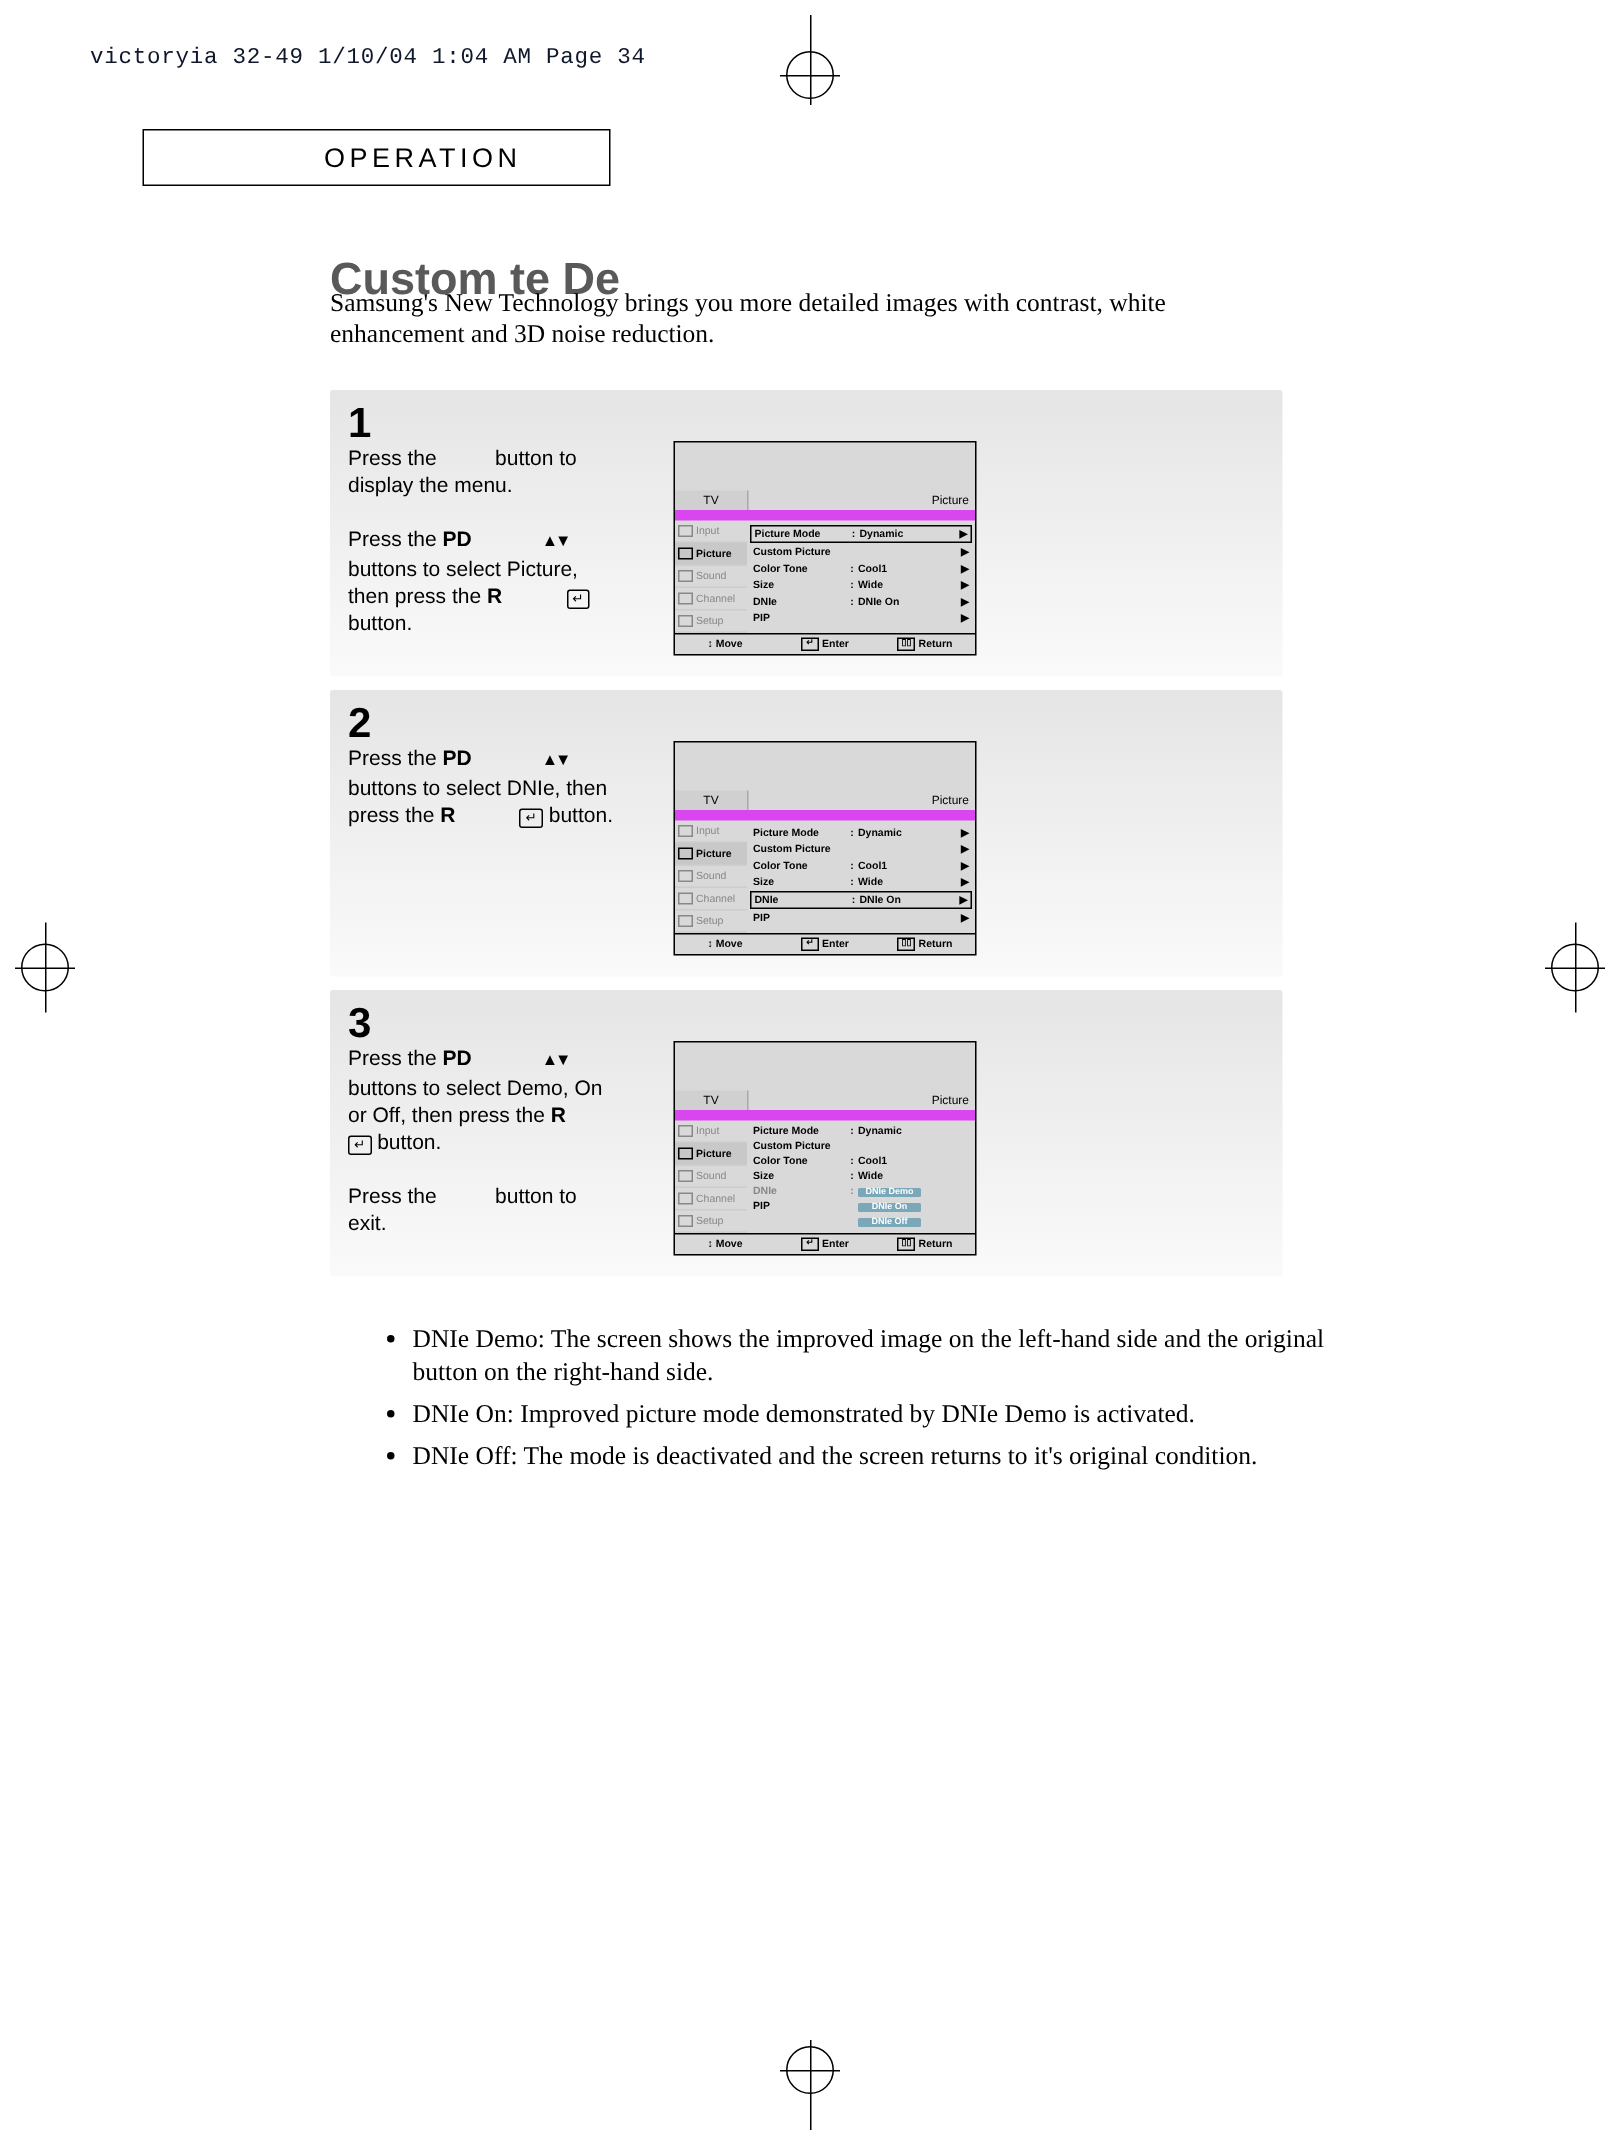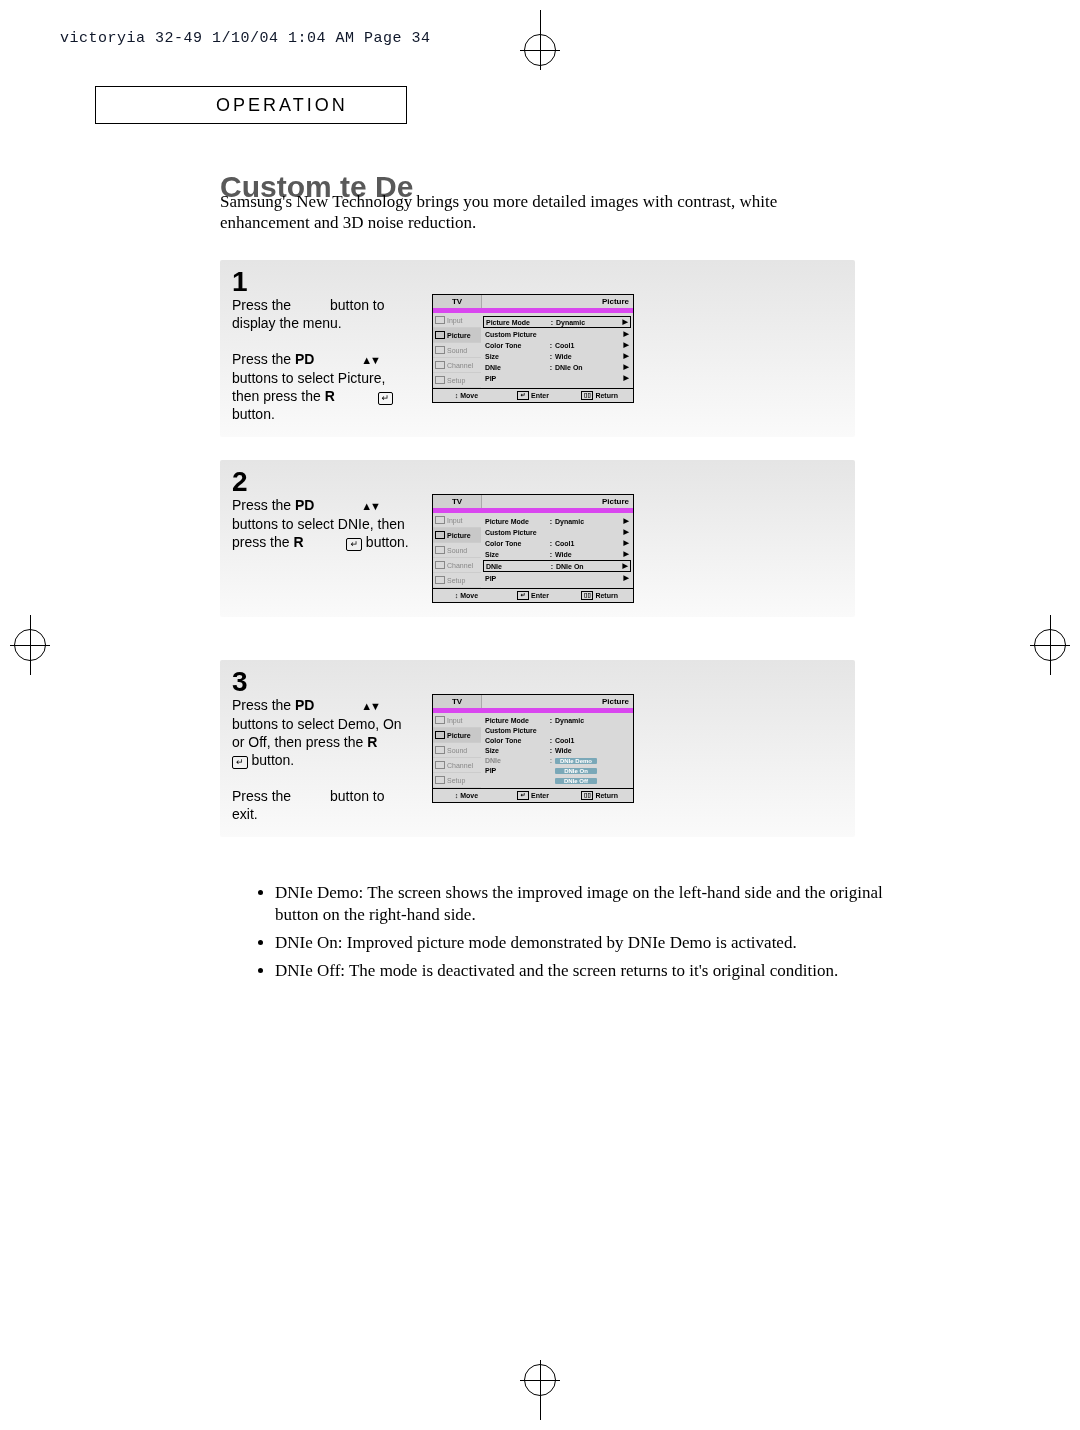--- a/index.html
+++ b/index.html
@@ -104,41 +104,43 @@
     border-radius: 2px;
   }
   .step-num {
     font-size: 28px;
     font-weight: bold;
     line-height: 24px;
   }
   .step-body {
     display: flex;
     align-items: flex-start;
+    gap: 17px;
   }
   .step-text {
     width: 180px;
     font-size: 14px;
     line-height: 18px;
     padding-top: 2px;
   }
   .step-text b { color:#000; font-weight:bold; }
   .tv {
     margin-left: 20px;
     width: 200px;
     background: #d9d9d9;
     border: 1px solid #000;
     font-size: 8px;
     font-family: Arial, sans-serif;
   }
   .tv-top {
     display:flex;
-    border-bottom:5px solid #d946ef;
-    font-weight:bold;
+    border-bottom:7px solid #d946ef;
+    font-weight:normal;
     font-size:8px;
+    margin-top:32px;
   }
   .tv-top .tvl { width:48px; text-align:center; background:#d0d0d0; border-right:1px solid #aaa; padding:2px 0;}
   .tv-top .tvr { flex:1; text-align:right; padding:2px 4px;}
   .tv-body { display:flex; }
   .tv-tabs {
     width:48px;
     display:flex;
     flex-direction:column;
     font-size:7px;
     color:#888;

